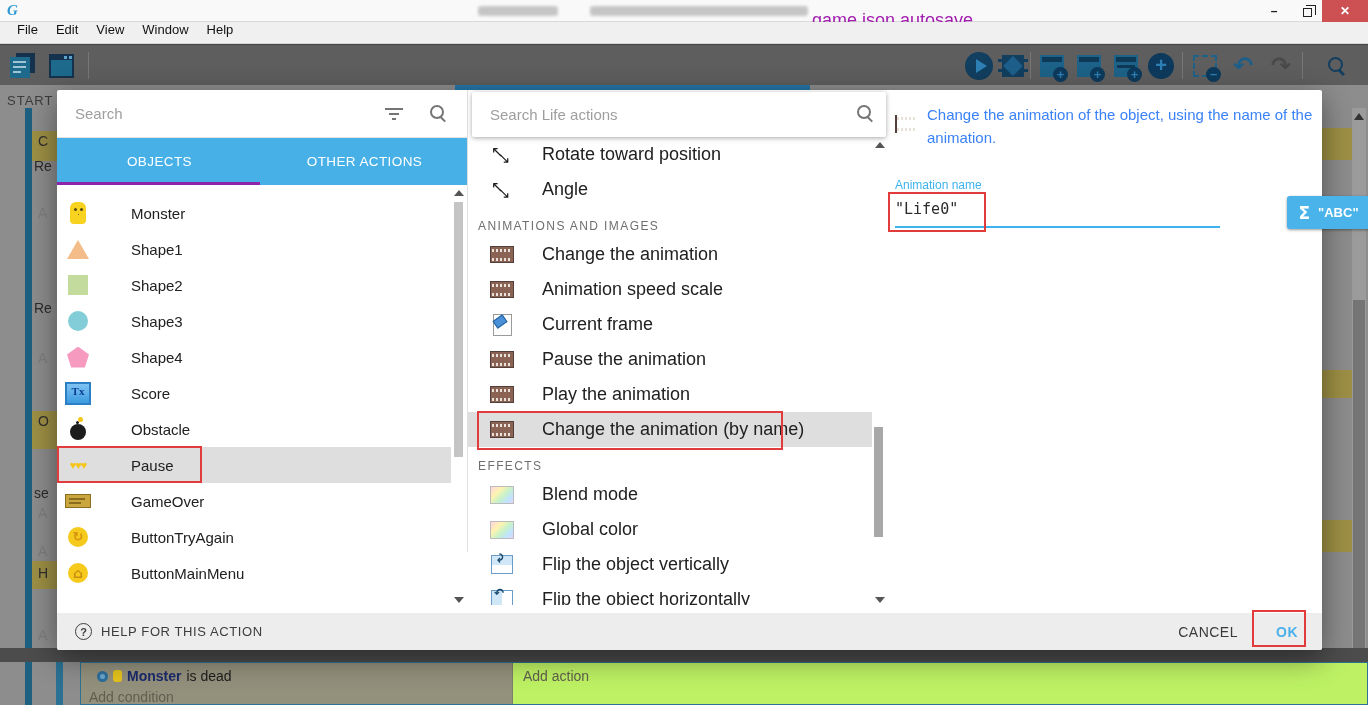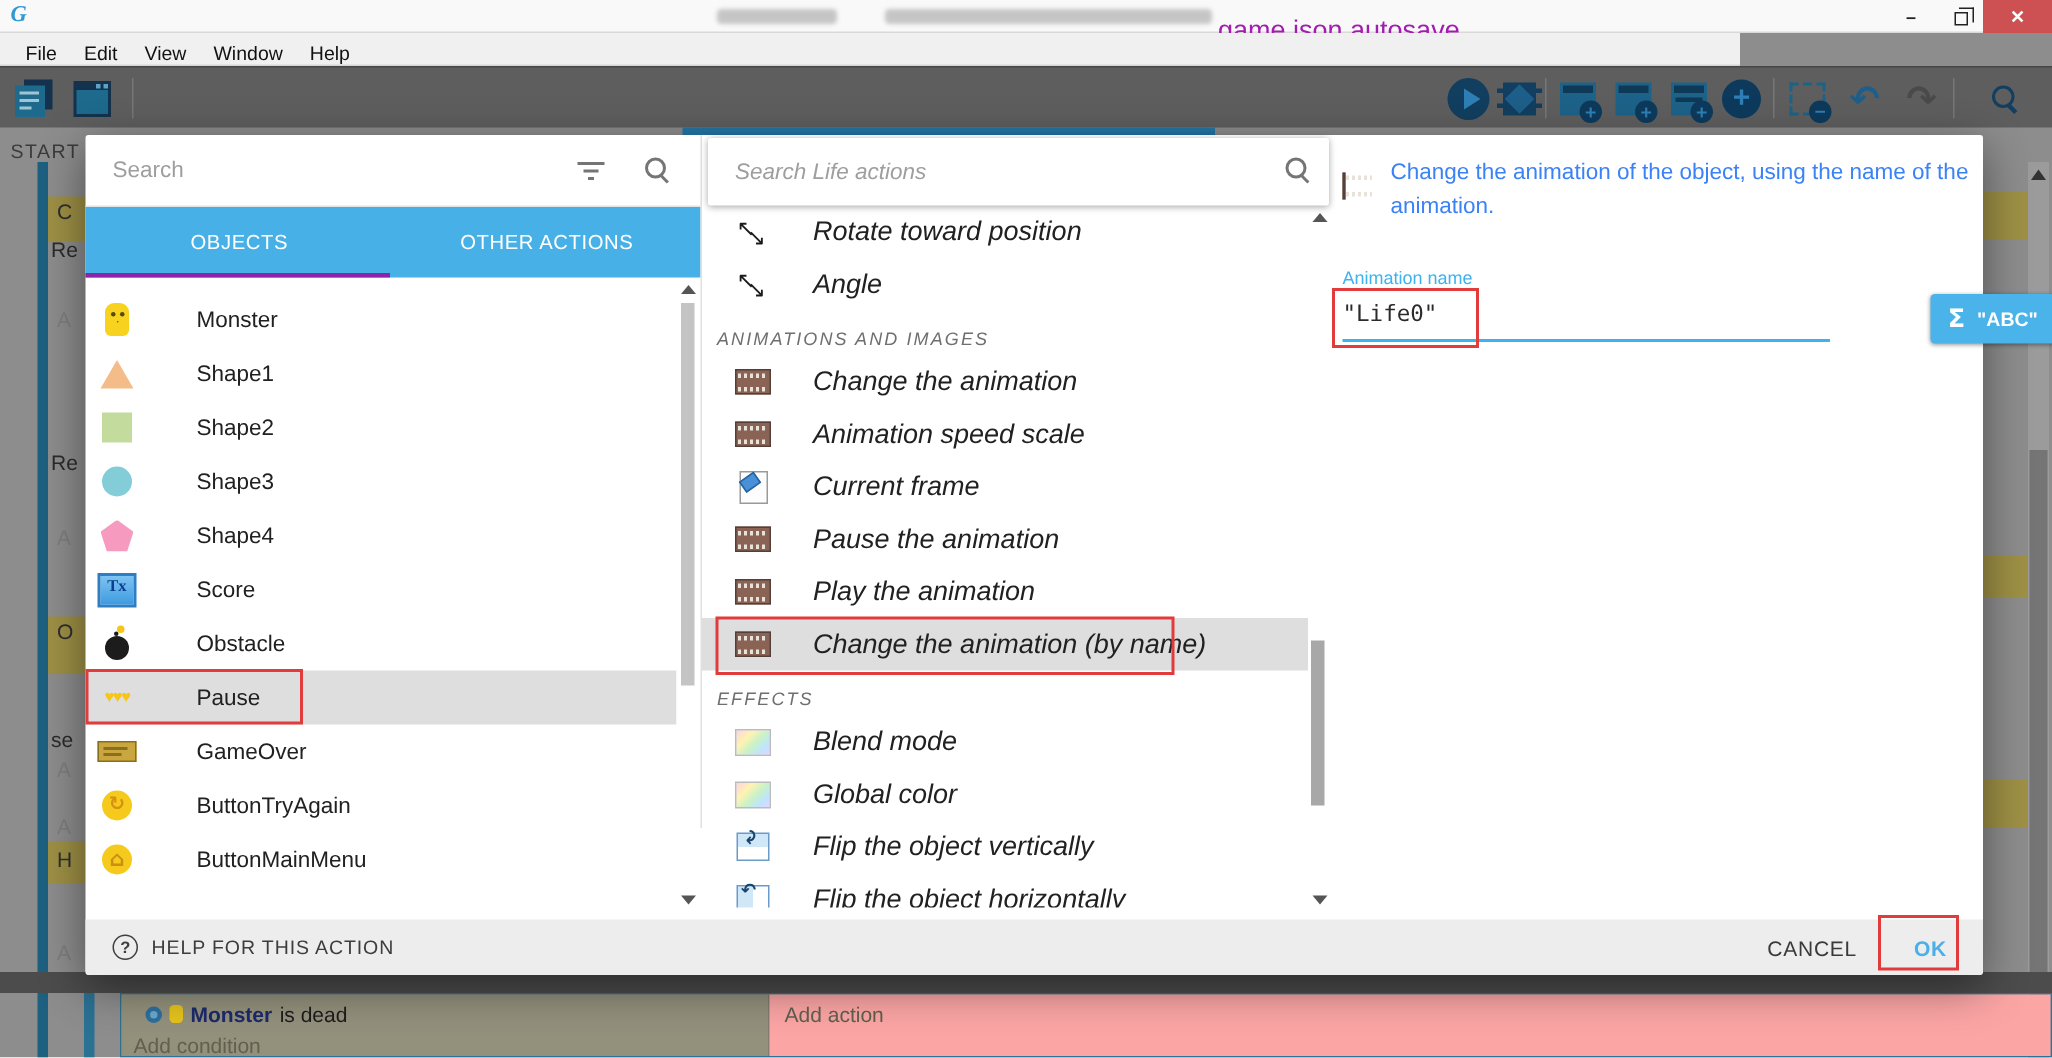--- a/index.html
+++ b/index.html
@@ -16,21 +16,21 @@
   .redact2 { left:590px; top:6px; width:218px; height:10px; }
   .win-title { left:812px; top:10px; font-size:18px; color:#a21caf; }
   .win-btn { top:0; height:22px; display:flex; align-items:center; justify-content:center; color:#222; }
   .btn-min { left:1258px; width:32px; font:bold 12px "Liberation Sans",sans-serif; }
   .btn-restore { left:1292px; width:30px; }
   .restore-glyph { width:9px; height:9px; border:1px solid #222; position:relative; background:#f9f9f9; margin-top:2px;}
   .restore-glyph::before { content:""; position:absolute; left:2px; top:-4px; width:9px; height:9px; border:1px solid #222; border-bottom:none; border-left:none; }
   .btn-close { left:1322px; width:46px; background:#cd5152; color:#fff; font:bold 12px "Liberation Sans",sans-serif; }
 
   
-  .menubar { left:0; top:22px; width:1160px; height:22px; background:#f0f0f0; display:flex; align-items:flex-end; padding-left:8px; border-bottom:1px solid #d6d6d6;}
+  .menubar { left:0; top:22px; width:1368px; height:22px; background:#f0f0f0; display:flex; align-items:flex-start; padding-left:8px; border-bottom:1px solid #d6d6d6;}
   .menu-item { padding:0 9px; font-size:13px; color:#111; }
 
   
   .toolbar { left:0; top:44px; width:1368px; height:41px; background:#5e5e5e; border-top:1px solid #474747; }
   .tb-sep { top:7px; width:1px; height:27px; background:#777; }
   .tbi { top:6px; width:30px; height:30px; display:flex; align-items:center; justify-content:center; }
   .doc-icon { position:relative; width:26px; height:26px; }
   .doc-icon::before { content:""; position:absolute; left:6px; top:0; width:19px; height:20px; background:#14324d; }
   .doc-icon::after { content:""; position:absolute; left:0; top:4px; width:20px; height:21px; background:#1d6a8c;
      background-image:linear-gradient(#9fc4d4,#9fc4d4),linear-gradient(#9fc4d4,#9fc4d4),linear-gradient(#9fc4d4,#9fc4d4);
@@ -71,21 +71,21 @@
   .bd-scrollbar { left:1352px; top:108px; width:14px; height:597px; background:#9b9b9b; }
   .bd-thumb { left:1353px; top:300px; width:12px; height:385px; background:#757575; }
   .arrow-up, .arrow-dn { position:absolute; width:0; height:0; border-left:5px solid transparent; border-right:5px solid transparent; }
   .arrow-up { border-bottom:7px solid #333; }
   .arrow-dn { border-top:7px solid #333; }
   .dark-strip { left:0; top:648px; width:1368px; height:14px; background:#4c4c4c; }
 
   
   .ev-row { left:80px; top:662px; width:1288px; height:43px; border:1px solid #2e7191; display:flex; }
   .ev-cond { width:432px; background:#93907c; position:relative; border-right:1px solid #7f7d70; }
-  .ev-act { flex:1; background:#fca5a5; position:relative; }
+  .ev-act { flex:1; background:#bef264; position:relative; }
   .gear-dot { width:11px; height:11px; border-radius:50%; background:#2d6f9d; position:relative; }
   .gear-dot::after { content:""; position:absolute; left:3px; top:3px; width:5px; height:5px; border-radius:50%; background:#6ba7cc; }
   .mini-monster { width:9px; height:12px; background:#e5c31d; border-radius:3px; }
   .ev-line1 { position:absolute; left:16px; top:5px; display:flex; align-items:center; gap:5px; }
   .ev-obj { font-weight:bold; color:#1b2a6b; font-size:14px; }
   .ev-txt { color:#1c1c1c; font-size:14px; }
   .ev-add { position:absolute; font-size:14px; color:#60604f; }
 
   
   .dialog { left:57px; top:90px; width:1265px; height:560px; background:#fff; border-radius:2px;
@@ -128,21 +128,21 @@
   [data-icon="tryagain"]::before { content:"\21BB"; width:20px; height:20px; border-radius:50%; background:#f6c91d; color:#d49210; font:bold 13px/20px "DejaVu Sans",sans-serif; text-align:center; }
   [data-icon="mainmenu"]::before { content:"\2302"; width:20px; height:20px; border-radius:50%; background:#f6c91d; color:#c98f10; font:bold 14px/20px "DejaVu Sans",sans-serif; text-align:center; }
 
   .lscroll { left:394px; top:95px; width:16px; height:420px; }
   .lthumb { position:absolute; left:3px; top:17px; width:9px; height:255px; background:#c4c4c4; }
   .sarr { position:absolute; left:3px; width:0; height:0; border-left:5px solid transparent; border-right:5px solid transparent; }
   .sarr.up { border-bottom:6px solid #555; top:5px; }
   .sarr.dn { border-top:6px solid #555; bottom:2px; }
 
   
-  .panel-mid { left:410px; top:0; width:418px; height:462px; border-left:1px solid #e0e0e0;font-style:italic; }
+  .panel-mid { left:410px; top:0; width:418px; height:462px; border-left:1px solid #e0e0e0; }
   .mid-search { position:absolute; left:4px; top:2px; width:414px; height:45px; background:#fff; border-radius:2px;
       box-shadow:0 1px 5px rgba(0,0,0,.35); display:flex; align-items:center; z-index:3; }
   .mlist { position:absolute; left:0; top:47px; width:404px; height:468px; overflow:hidden; }
   .mrow { height:35px; display:flex; align-items:center; }
   .mrow[data-kind="header"] { height:30px; align-items:flex-end; padding-bottom:4px; }
   .mrow[data-selected="true"] { background:#dedede; }
   .aicon { width:24px; height:24px; margin-left:22px; position:relative; display:flex; align-items:center; justify-content:center; flex:none; }
   .mlabel { margin-left:28px; font-size:18px; color:#212121; }
   .mrow[data-kind="header"] .mlabel { margin-left:10px; font-size:12px; color:#6f6f6f; letter-spacing:1.4px; }
 

